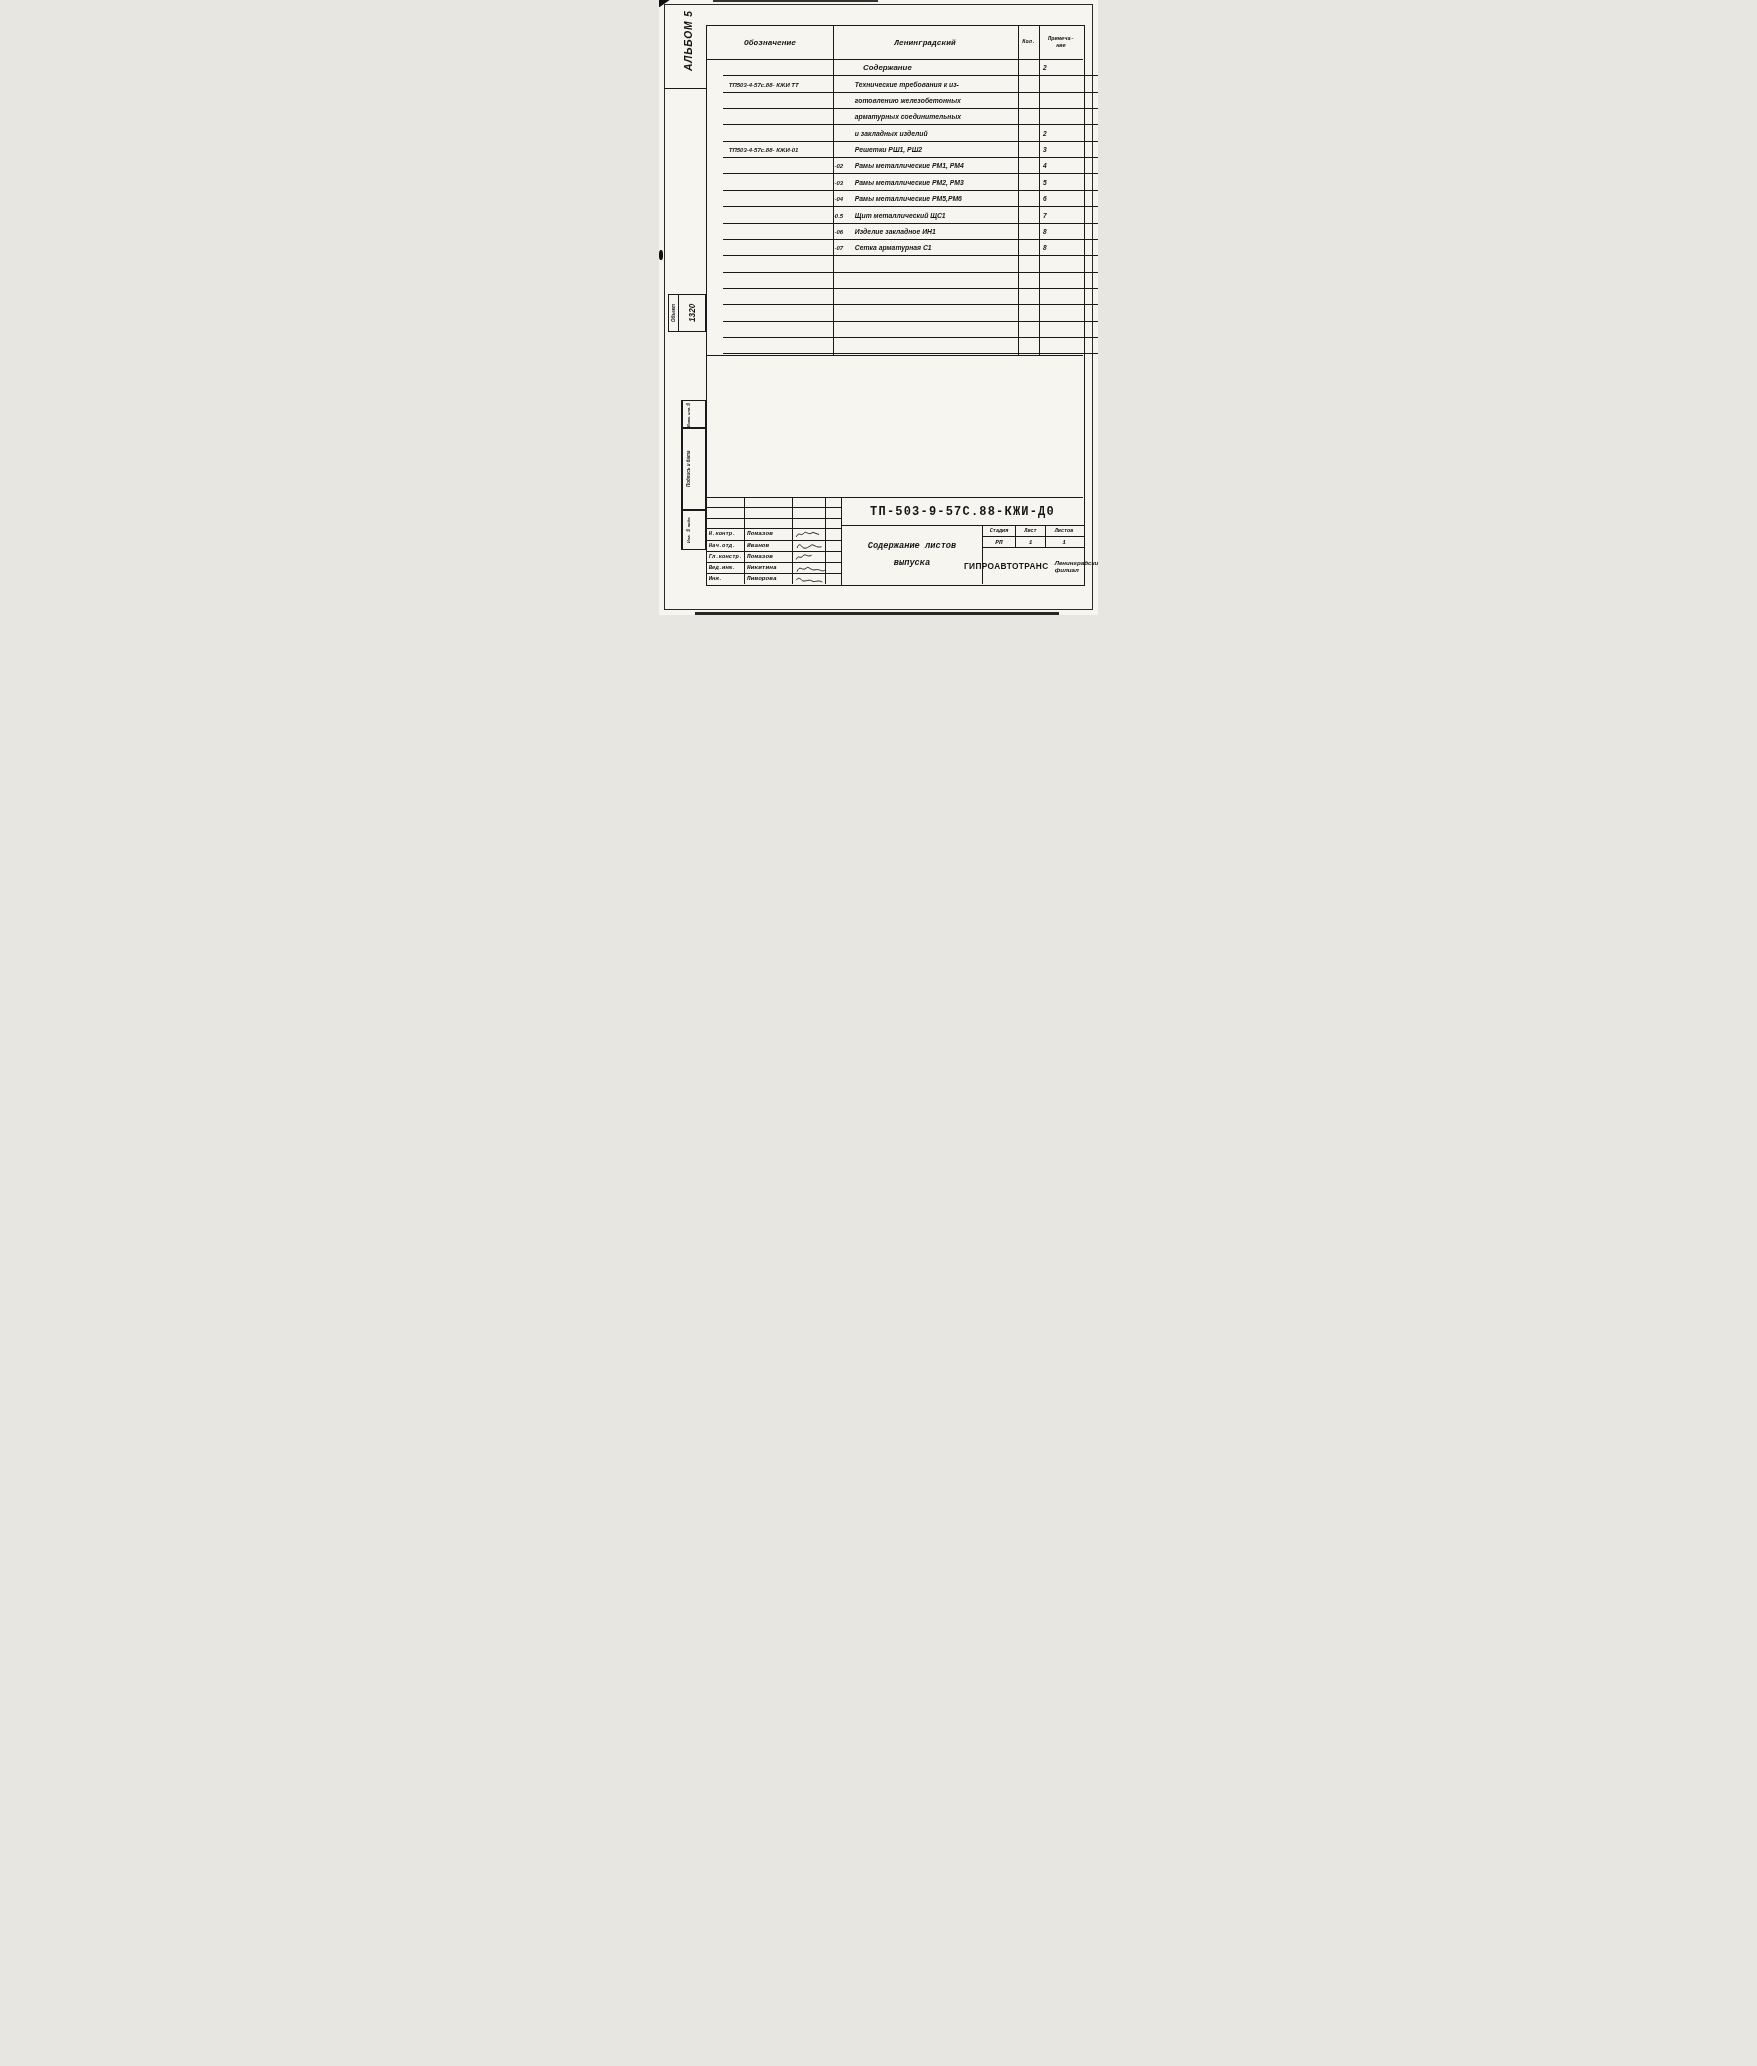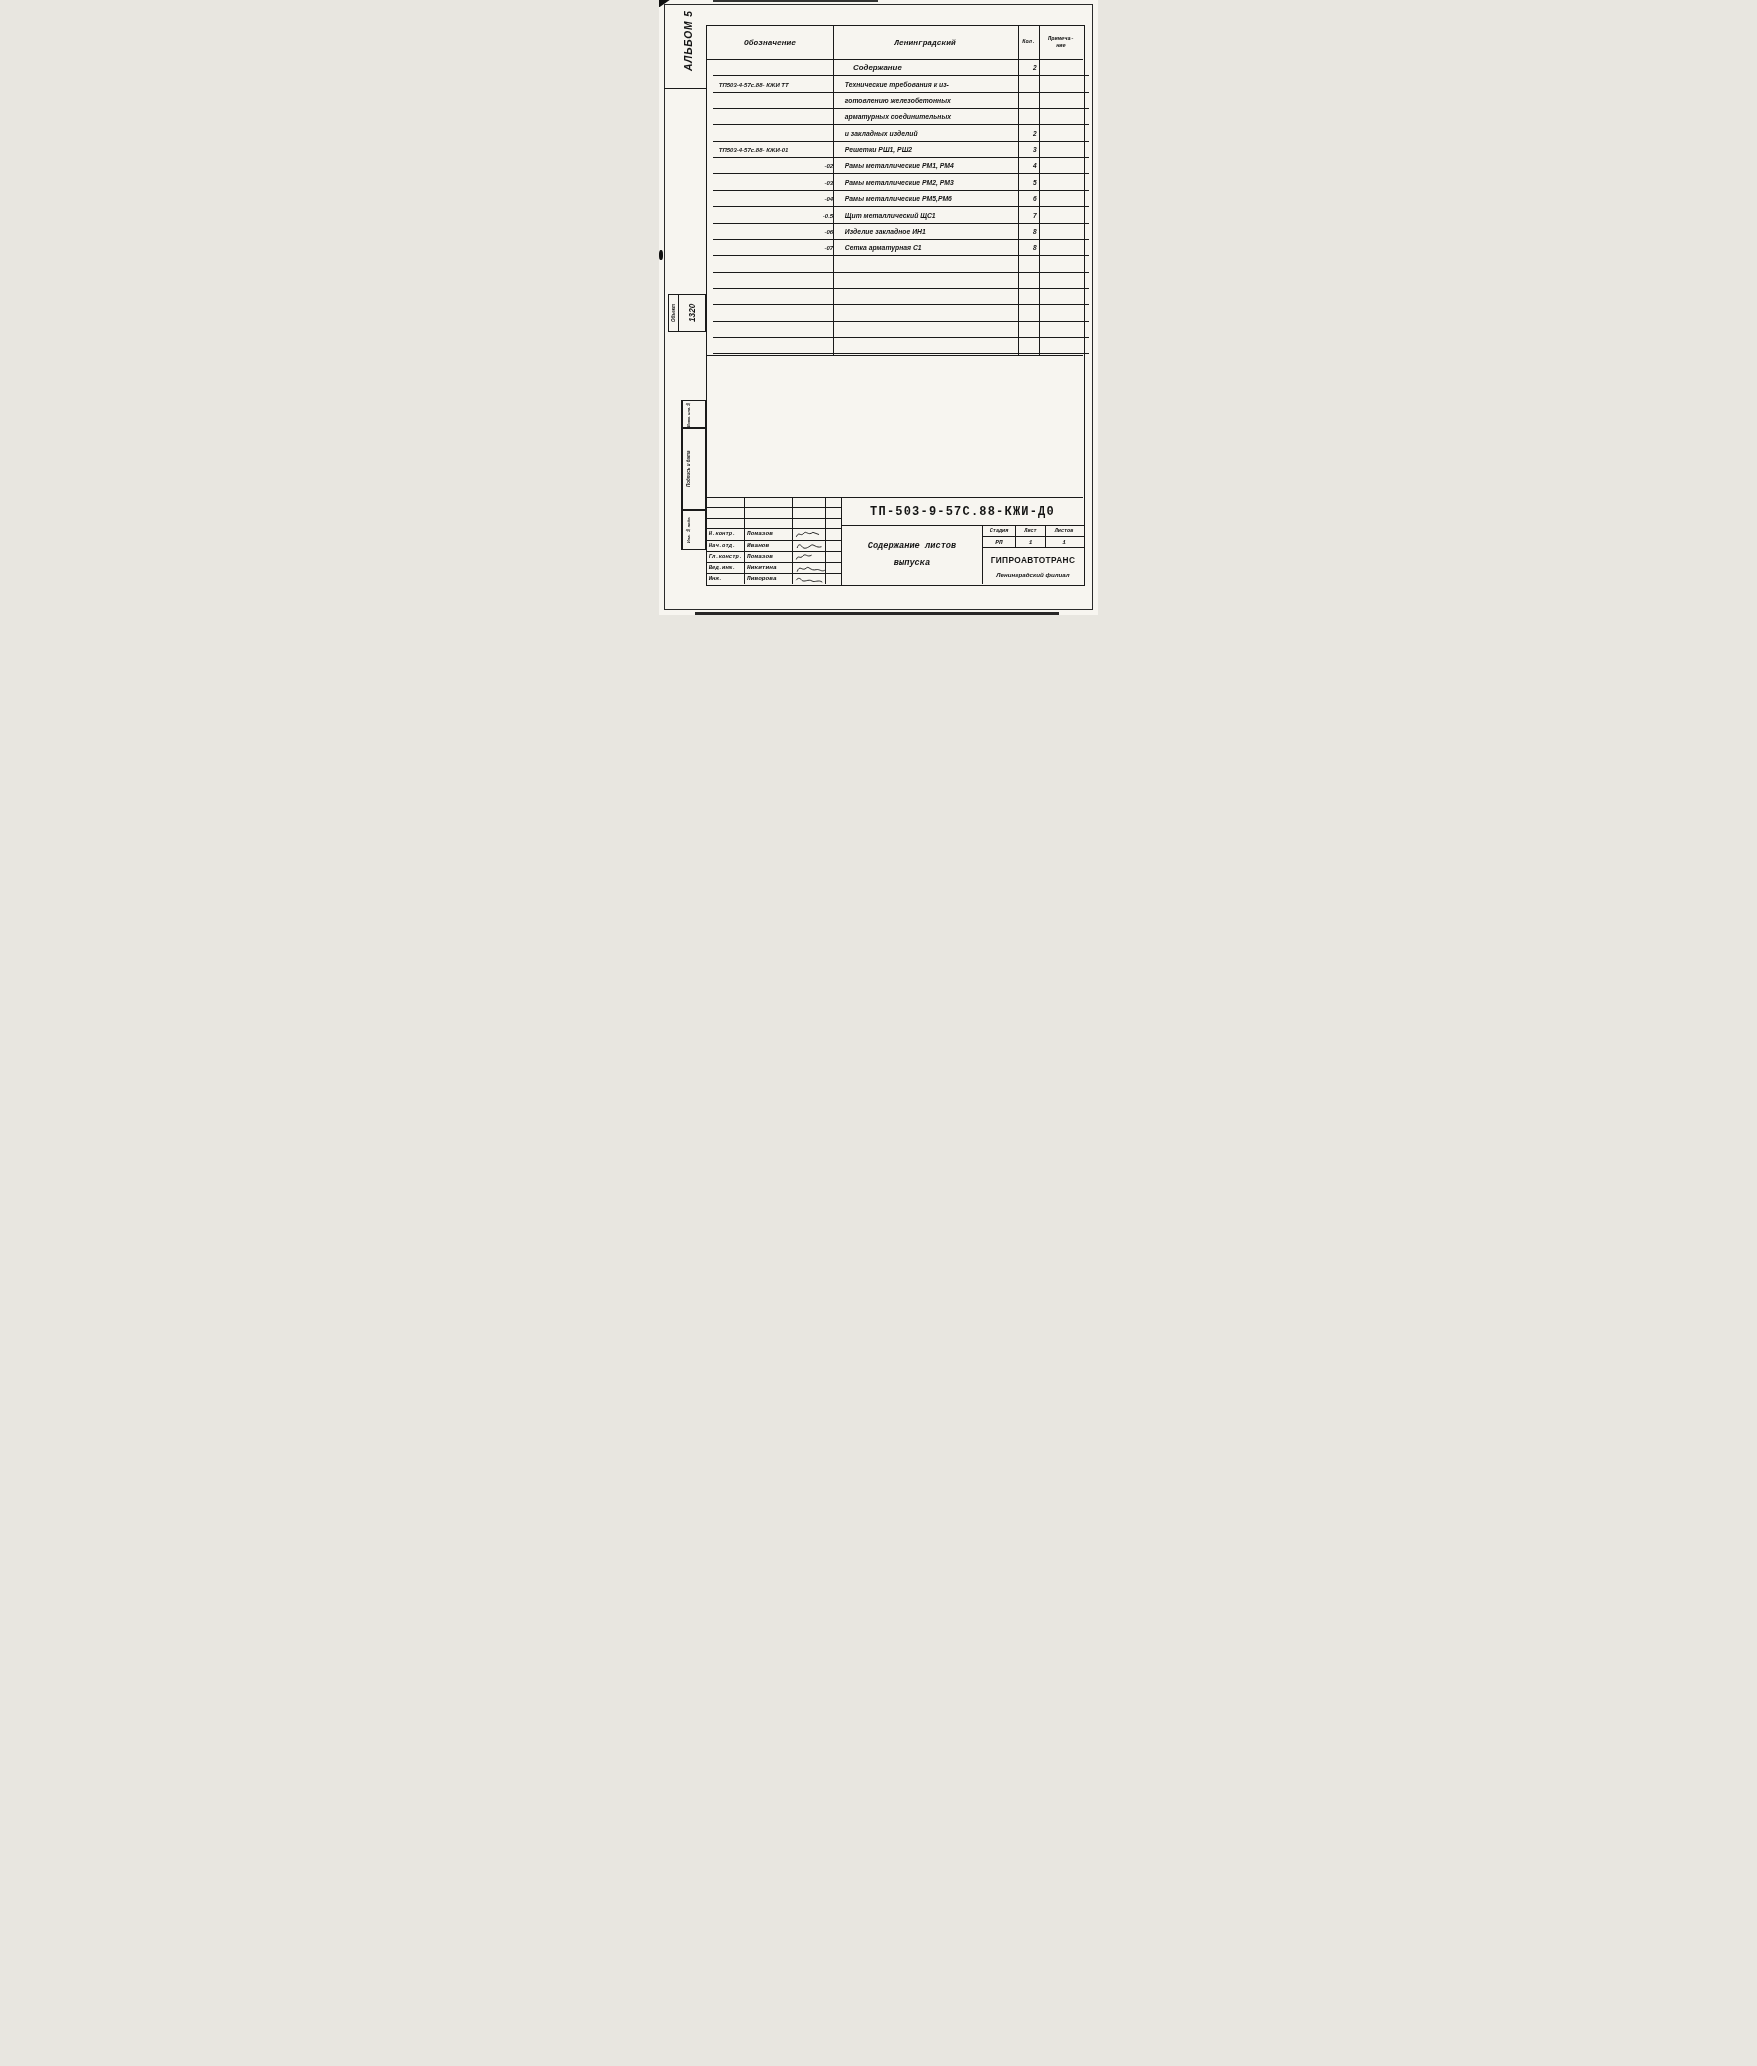--- a/index.html
+++ b/index.html
@@ -45,21 +45,21 @@
     position:absolute;left:47px;top:25px;width:379px;height:561px;
     border:1.2px solid var(--ink);box-sizing:border-box;
   }
   .cell{position:absolute;display:flex;align-items:center;box-sizing:border-box;font-family:Liberation Mono, monospace;}
   .center{justify-content:center;text-align:center;}
   .hw{font-style:italic;font-weight:bold;}
   
   .th{font-size:7.9px;}
   .th-small{font-size:5.4px;line-height:1.15;white-space:pre-line;}
   
-  .trow{position:absolute;left:6px;width:376px;height:16.4px;border-bottom:0.8px solid var(--ink);box-sizing:border-box;}
+  .trow{position:absolute;left:16px;width:376px;height:16.4px;border-bottom:0.8px solid var(--ink);box-sizing:border-box;}
   .td{position:absolute;top:0;height:100%;display:flex;align-items:center;box-sizing:border-box;}
   .td-d{left:0;width:126px;padding-left:5.8px;font-size:6px;}
   .td-d.right{justify-content:flex-end;padding-right:5.8px;padding-left:0;}
   .td-n{left:126px;width:184px;padding-left:5.8px;font-size:6.8px;}
   .td-q{left:311px;width:21.5px;justify-content:center;font-size:6.6px;}
   .first-name{padding-left:14px;font-size:7.9px;}
   
   .big-designation{
     font-size:12px;font-weight:bold;letter-spacing:1.2px;white-space:nowrap;
   }
@@ -252,20 +252,20 @@
     <div class="cell center hw stamp-h" style="left:309px;top:500px;width:29px;height:10px;">Лист</div>
     <div class="cell center hw stamp-h" style="left:338px;top:500px;width:38px;height:10px;">Листов</div>
     <div class="hline" style="left:275px;top:510px;width:102px;height:0.8px;"></div>
     <div class="cell center hw stamp-v" style="left:276px;top:511px;width:32px;height:10.7px;">РП</div>
     <div class="cell center hw stamp-v" style="left:309px;top:511px;width:29px;height:10.7px;">1</div>
     <div class="cell center hw stamp-v" style="left:338px;top:511px;width:38px;height:10.7px;">1</div>
     <div class="vline" style="left:308px;top:500px;width:0.8px;height:21.5px;"></div>
     <div class="vline" style="left:338px;top:500px;width:0.8px;height:21.5px;"></div>
     <div class="hline" style="left:275px;top:521px;width:102px;height:1px;"></div>
 
-    <div style="position:absolute;left:275px;top:522px;width:102px;height:36px;display:flex;flex-direction:column;justify-content:center;align-items:center;gap:6px;">
+    <div style="position:absolute;left:275px;top:522px;width:102px;height:36px;display:flex;flex-direction:row;justify-content:center;align-items:center;gap:6px;">
       <div class="org">ГИПРОАВТОТРАНС</div>
       <div class="branch">Ленинградский филиал</div>
     </div>
 
   </div>
 </div>
 
 
 </body></html>

